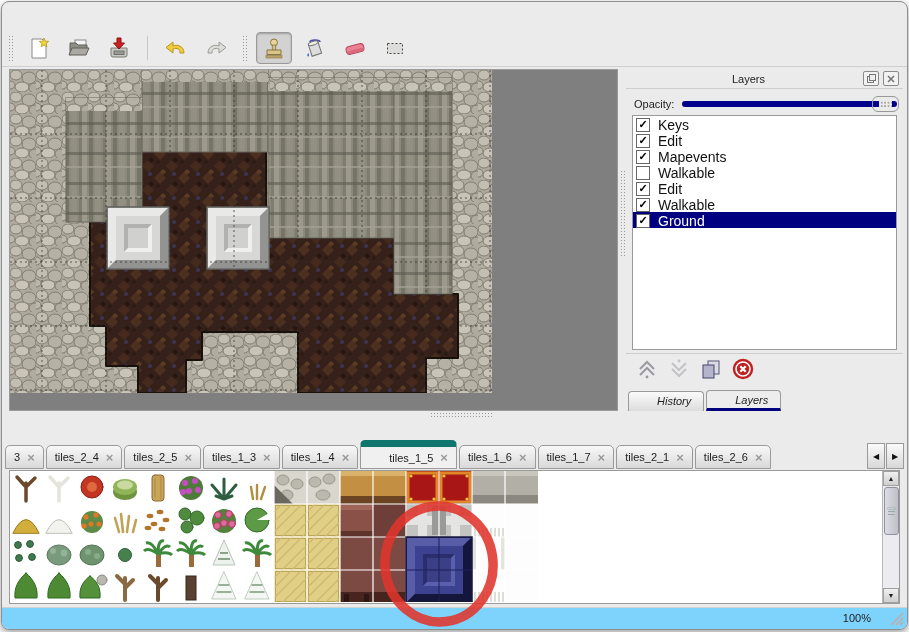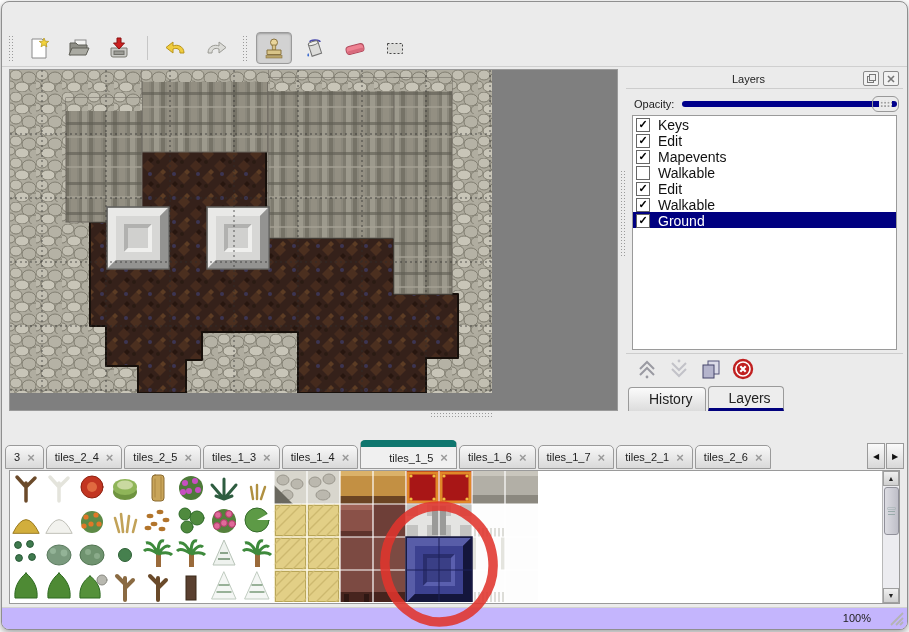--- a/index.html
+++ b/index.html
@@ -43,22 +43,22 @@
   .layer-row{height:15px;display:flex;align-items:center;padding:1px 0 0 3px;}
   .layer-row.selected{background:#000080;}
   .layer-row.selected .layer-label{color:#fff;}
   .cb{width:12px;height:12px;background:#fff;border:1px solid #666;display:flex;align-items:center;justify-content:center;
       font-size:11px;font-weight:bold;color:#000;line-height:1;flex:none;}
   .layer-label{font-size:14px;color:#111;margin-left:8px;}
   .layer-actions{position:absolute;left:0px;top:284px;width:100%;height:30px;border-top:1px solid #cdcdcd;
                  display:flex;align-items:center;padding-left:8px;box-sizing:border-box;}
   .act-btn{width:26px;height:24px;display:flex;align-items:center;justify-content:center;margin-right:6px;}
   .dock-tabs{position:absolute;left:2px;top:319px;height:23px;display:flex;align-items:flex-end;}
-  .dtab{font-size:14px;color:#222;border:1px solid #9a9a9a;border-bottom:none;border-radius:4px 4px 0 0;
-        padding:3px 12px 4px 20px;background:linear-gradient(#fbfbfb,#dcdcdc);margin-right:2px;}
+  .dtab{font-size:11px;color:#222;border:1px solid #9a9a9a;border-bottom:none;border-radius:4px 4px 0 0;
+        padding:3px 12px 4px 28px;background:linear-gradient(#fbfbfb,#dcdcdc);margin-right:2px;font-style:italic;}
   .dtab.active{background:#ededed;border-bottom:3px solid #00007d;padding-bottom:2px;}
   
   .dock-bottom{position:absolute;left:3px;top:417px;width:899px;height:188px;}
   .ts-titlerow{height:18px;display:flex;align-items:center;border-bottom:1px solid #d2d2d2;}
   .ts-tabbar{position:absolute;left:0;top:20px;width:100%;height:30px;display:flex;align-items:flex-end;}
   .ts-tab{height:24px;box-sizing:border-box;border:1px solid #9a9a9a;border-radius:5px 5px 0 0;
           background:linear-gradient(#f8f8f8,#d9d9d9);display:flex;align-items:center;justify-content:center;
           margin-right:2px;padding:0 8px;min-width:70px;}
   .ts-tab.small{min-width:30px;}
   .ts-tab.active{height:29px;background:#f0f0f0;border-top:7px solid #0f766e;z-index:2;padding-left:28px;}
@@ -69,21 +69,21 @@
               display:flex;align-items:center;justify-content:center;font-size:8px;color:#111;margin-left:1px;}
   .ts-view{position:absolute;left:4px;top:51px;width:889px;height:132px;background:#fff;border:1px solid #9a9a9a;overflow:hidden;}
   .ts-scrollbar{position:absolute;right:0;top:0;width:16px;height:132px;background:#ececf0;border-left:1px solid #b8b8b8;}
   .sb-btn{width:16px;height:15px;background:linear-gradient(#f0f0f0,#cfcfcf);border:1px solid #a0a0a0;box-sizing:border-box;
           display:flex;align-items:center;justify-content:center;font-size:7px;color:#222;}
   .sb-btn.down{position:absolute;bottom:0;}
   .sb-thumb{position:absolute;top:16px;left:1px;width:13px;height:46px;background:linear-gradient(90deg,#dcdce2,#bfbfc8);
             border:1px solid #90909a;border-radius:3px;}
   .sb-thumb::after{content:"";position:absolute;left:3px;top:20px;width:7px;height:1px;box-shadow:0 0 0 .5px #9aa,0 3px 0 0 #9aa,0 6px 0 0 #9aa;}
   
-  .statusbar{position:absolute;left:0;bottom:0;width:100%;height:21px;background:#c4b5fd;border-top:1px solid #d2d2d2;}
+  .statusbar{position:absolute;left:0;bottom:0;width:100%;height:21px;background:#7dd3fc;border-top:1px solid #d2d2d2;}
   .zoom-label{position:absolute;right:36px;top:4px;font-size:11px;color:#222;}
   .resize-grip{position:absolute;right:3px;bottom:3px;}
   .annotation{position:absolute;left:368px;top:496px;width:140px;height:130px;pointer-events:none;z-index:30;}
 </style>
 </head>
 <body>
 
 <div class="stage">
 <div class="window">
 

